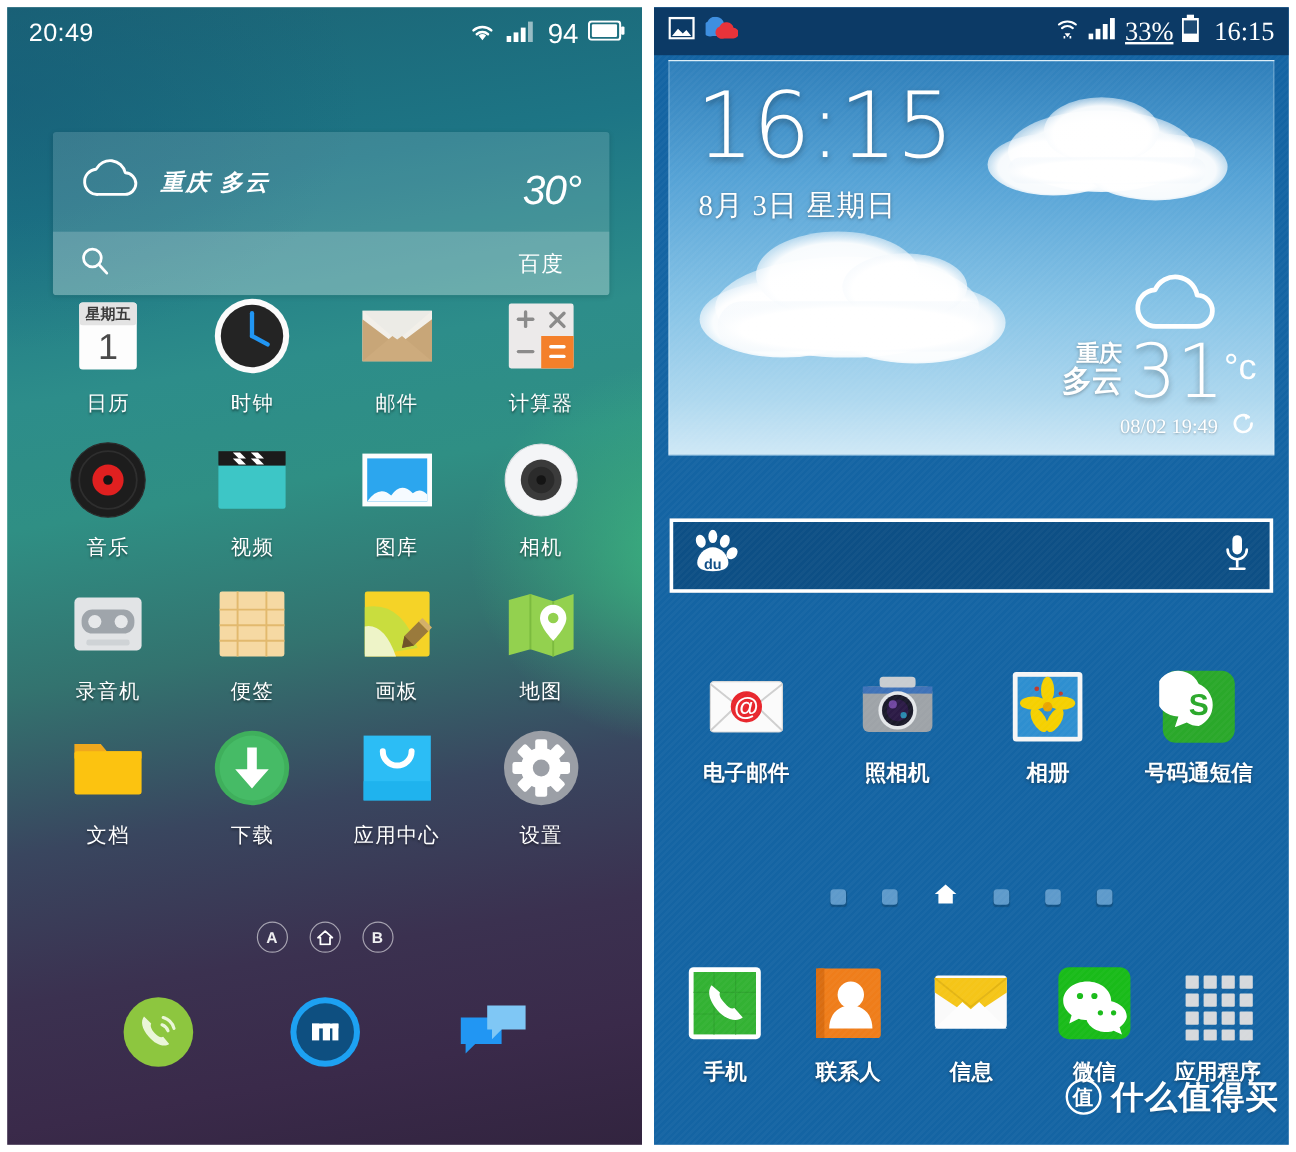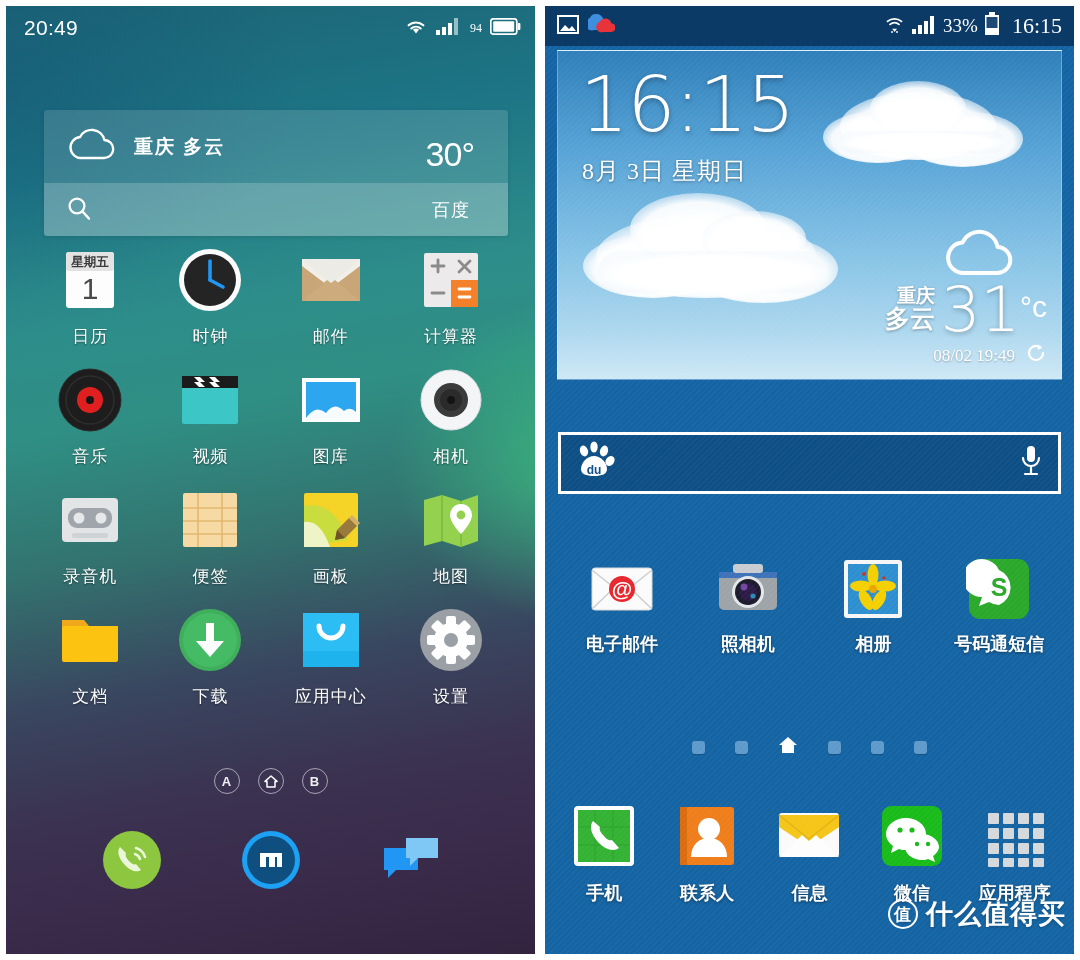--- a/index.html
+++ b/index.html
@@ -32,32 +32,32 @@
   }
   .l-statusbar {
     position: absolute; left: 0; top: 0; width: 100%; height: 44px;
     display: flex; align-items: center; justify-content: space-between;
     padding: 0 14px 0 18px;
     color: #fff;
     gap: 31px;
   }
   .l-time { font-size: 21px; font-weight: 500; letter-spacing: .3px; }
   .l-status-right { display: flex; align-items: center; gap: 8px; }
-  .l-batt-num { font-size: 12px; font-weight: 500; font-family: Liberation Serif, serif; }
+  .l-batt-num { font-size: 23px; font-weight: 500; }
 
   
   .l-widget {
     position: absolute; left: 38px; top: 104px; width: 464px;
     border-radius: 3px; overflow: hidden;
     box-shadow: 0 1px 4px rgba(0,0,0,.12);
   }
   .l-weather {
-    height: 73px; display: flex; align-items: center;
+    height: 83px; display: flex; align-items: center;
     background: rgba(255,255,255,.14);
-    padding: 0 34px 0 22px; color: #fff;
+    padding: 0 24px 0 22px; color: #fff; font-style: italic;
   }
   .l-weather .wx-city { font-size: 19px; margin-left: 14px; letter-spacing: 2px; font-weight: 600;}
   .l-weather .wx-temp { margin-left: auto; font-size: 34px; font-weight: 400; letter-spacing: -1px; margin-top: 16px;}
   .l-search {
     height: 53px; display: flex; align-items: center;
     background: rgba(255,255,255,.30);
     padding: 0 38px 0 22px; color: #fff;
   }
   .l-search .se-brand { margin-left: auto; font-size: 18px; letter-spacing: 1px; }
 
@@ -106,21 +106,21 @@
     pointer-events:none;
   }
   .r-statusbar {
     position: absolute; left: 0; top: 0; width: 100%; height: 40px; z-index: 5;
     background: linear-gradient(180deg, #0d3c6b 0%, #0b3official 0%, #0c3a66 100%);
     background-color: #0c3a66;
     display: flex; align-items: center; padding: 0 12px 0 12px; color: #fff;
   }
   .r-status-left { display: flex; align-items: center; gap: 9px; }
   .r-status-right { display: flex; align-items: center; gap: 6px; margin-left: auto; }
-  .r-pct { font-size: 19px; font-family: "Liberation Serif", serif; }
+  .r-pct { font-size: 22px; font-family: "Liberation Serif", serif; text-decoration: underline; }
   .r-clock { font-size: 22px; font-family: "Liberation Serif", serif; margin-left: 6px; }
 
   
   .r-weather-panel {
     position: absolute; left: 12px; top: 44px; width: 505px; height: 330px;
     overflow: hidden;
     border: 1px solid rgba(255,255,255,.28);
     background: linear-gradient(180deg, #2f7fba 0%, #56a3d6 30%, #86c3e6 62%, #aed8ef 86%, #cfe8f6 100%);
   }
   .r-bigclock {

